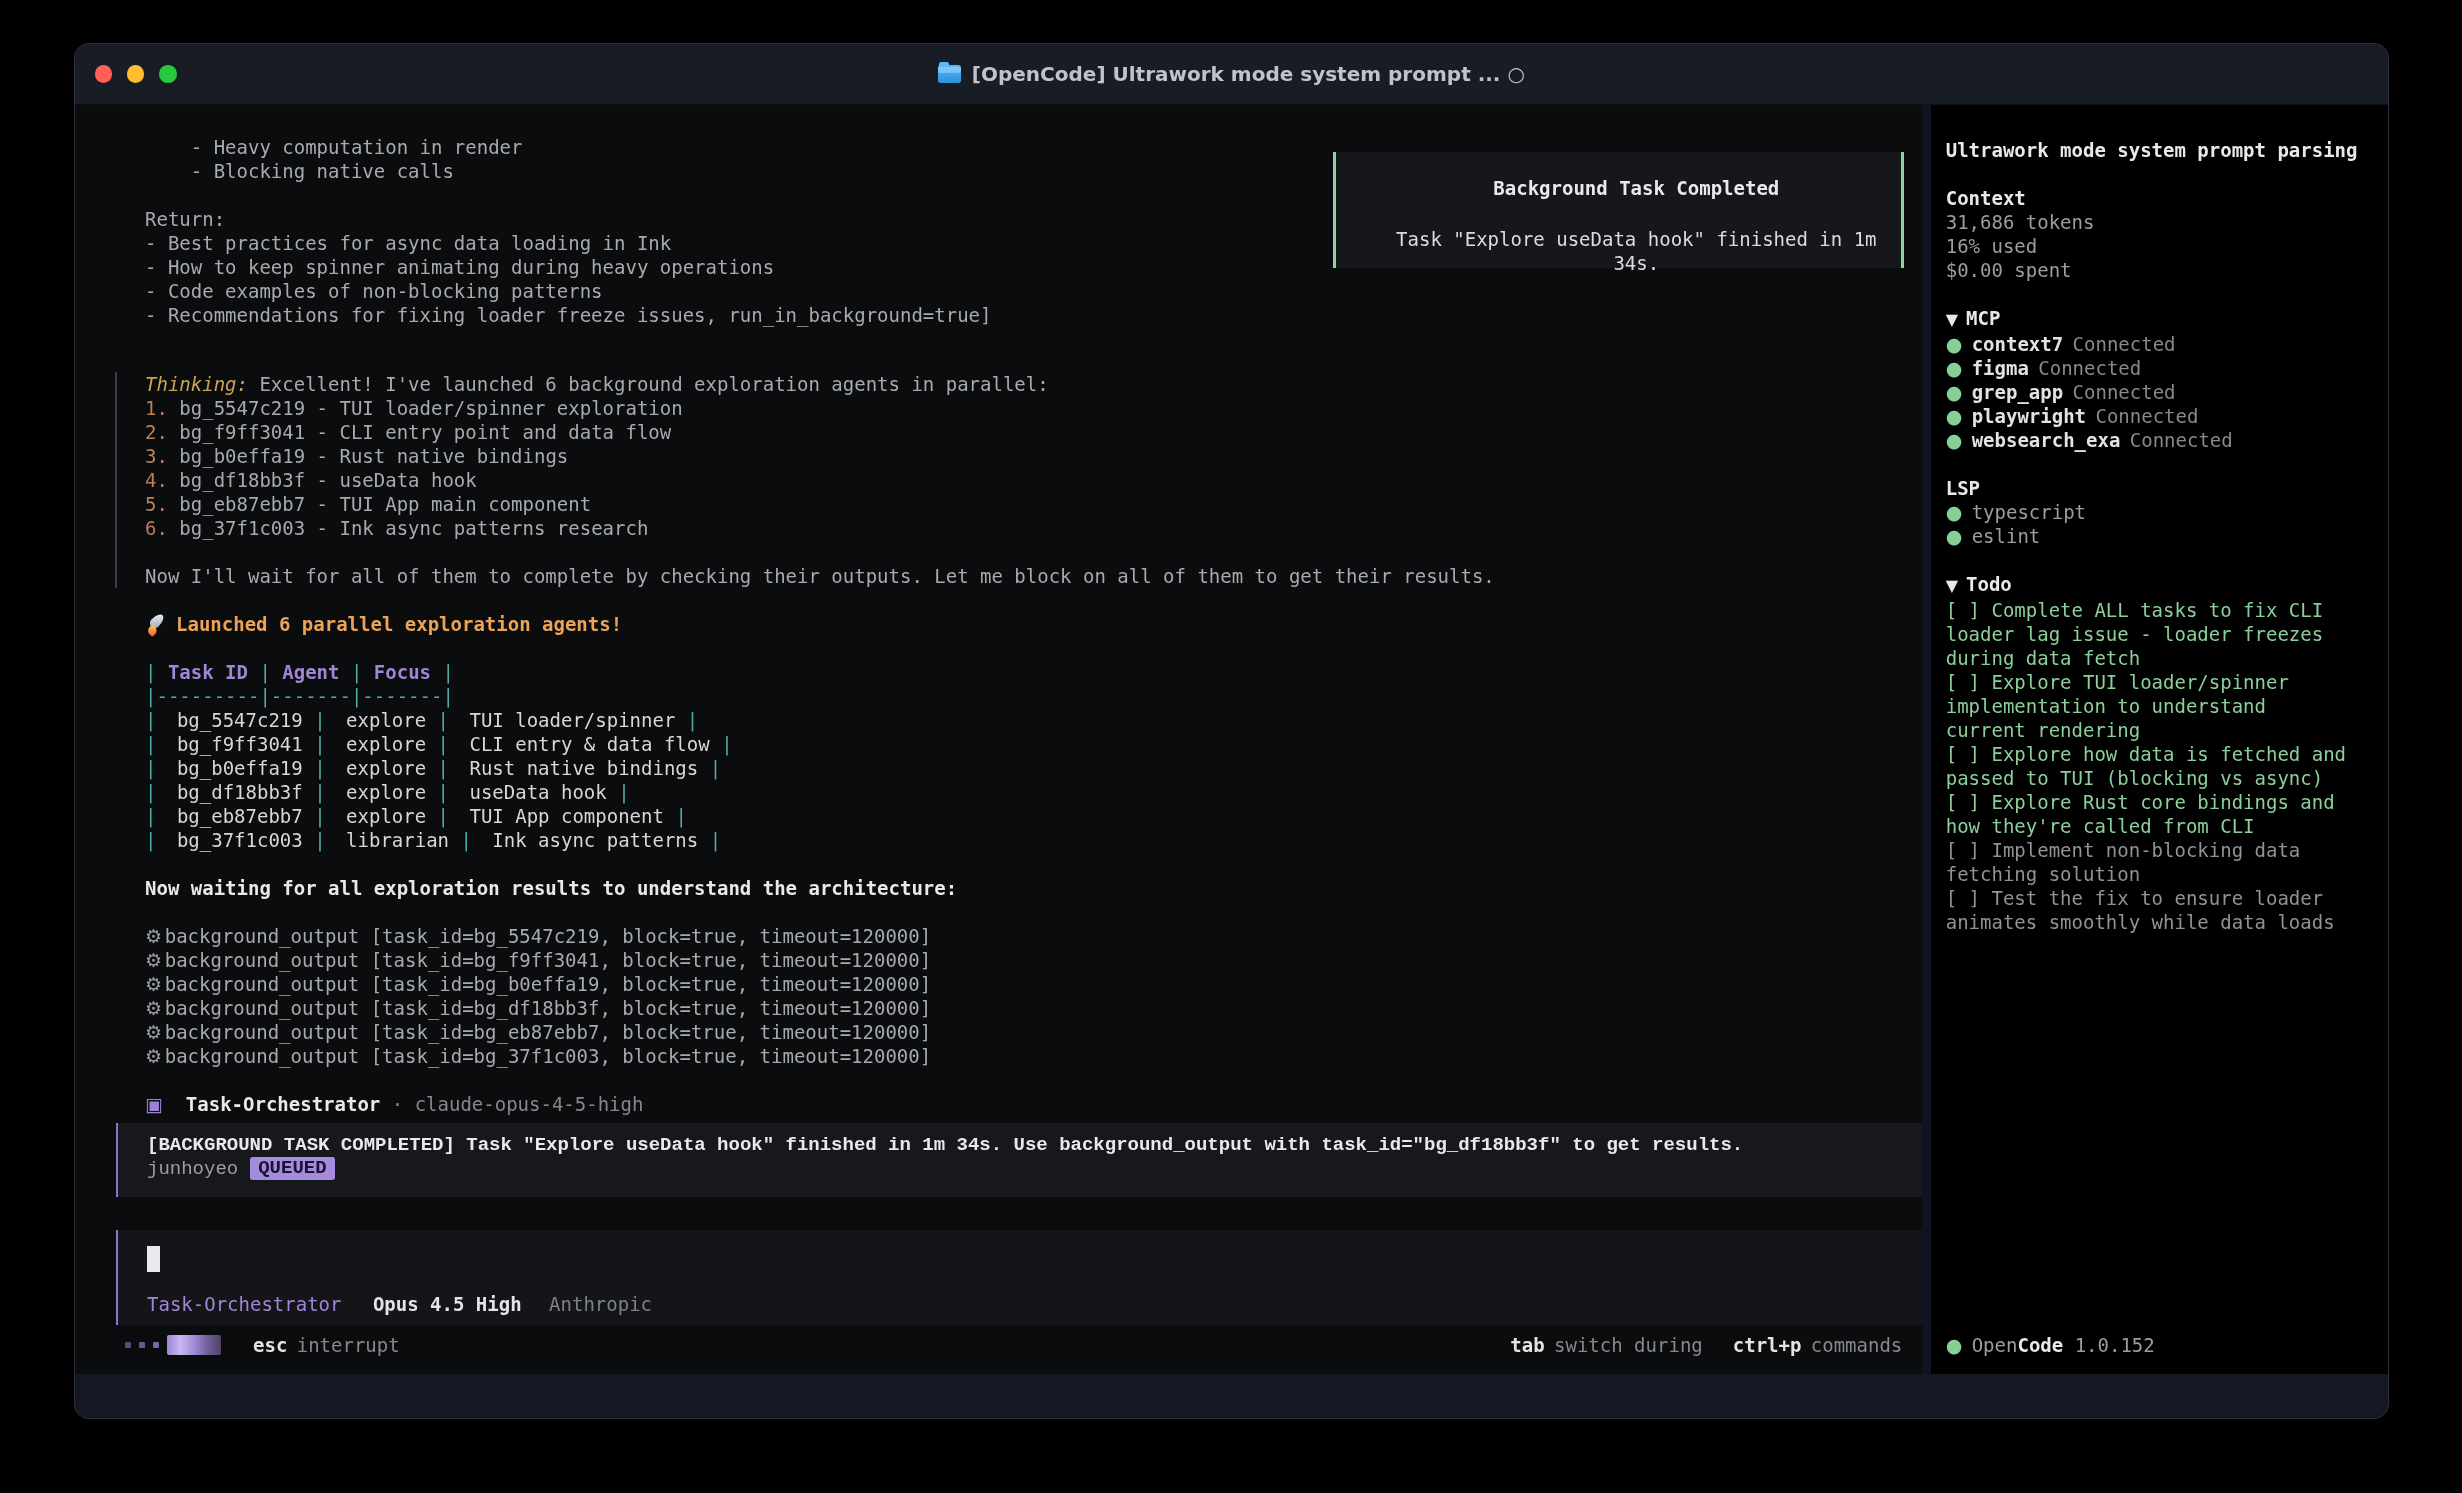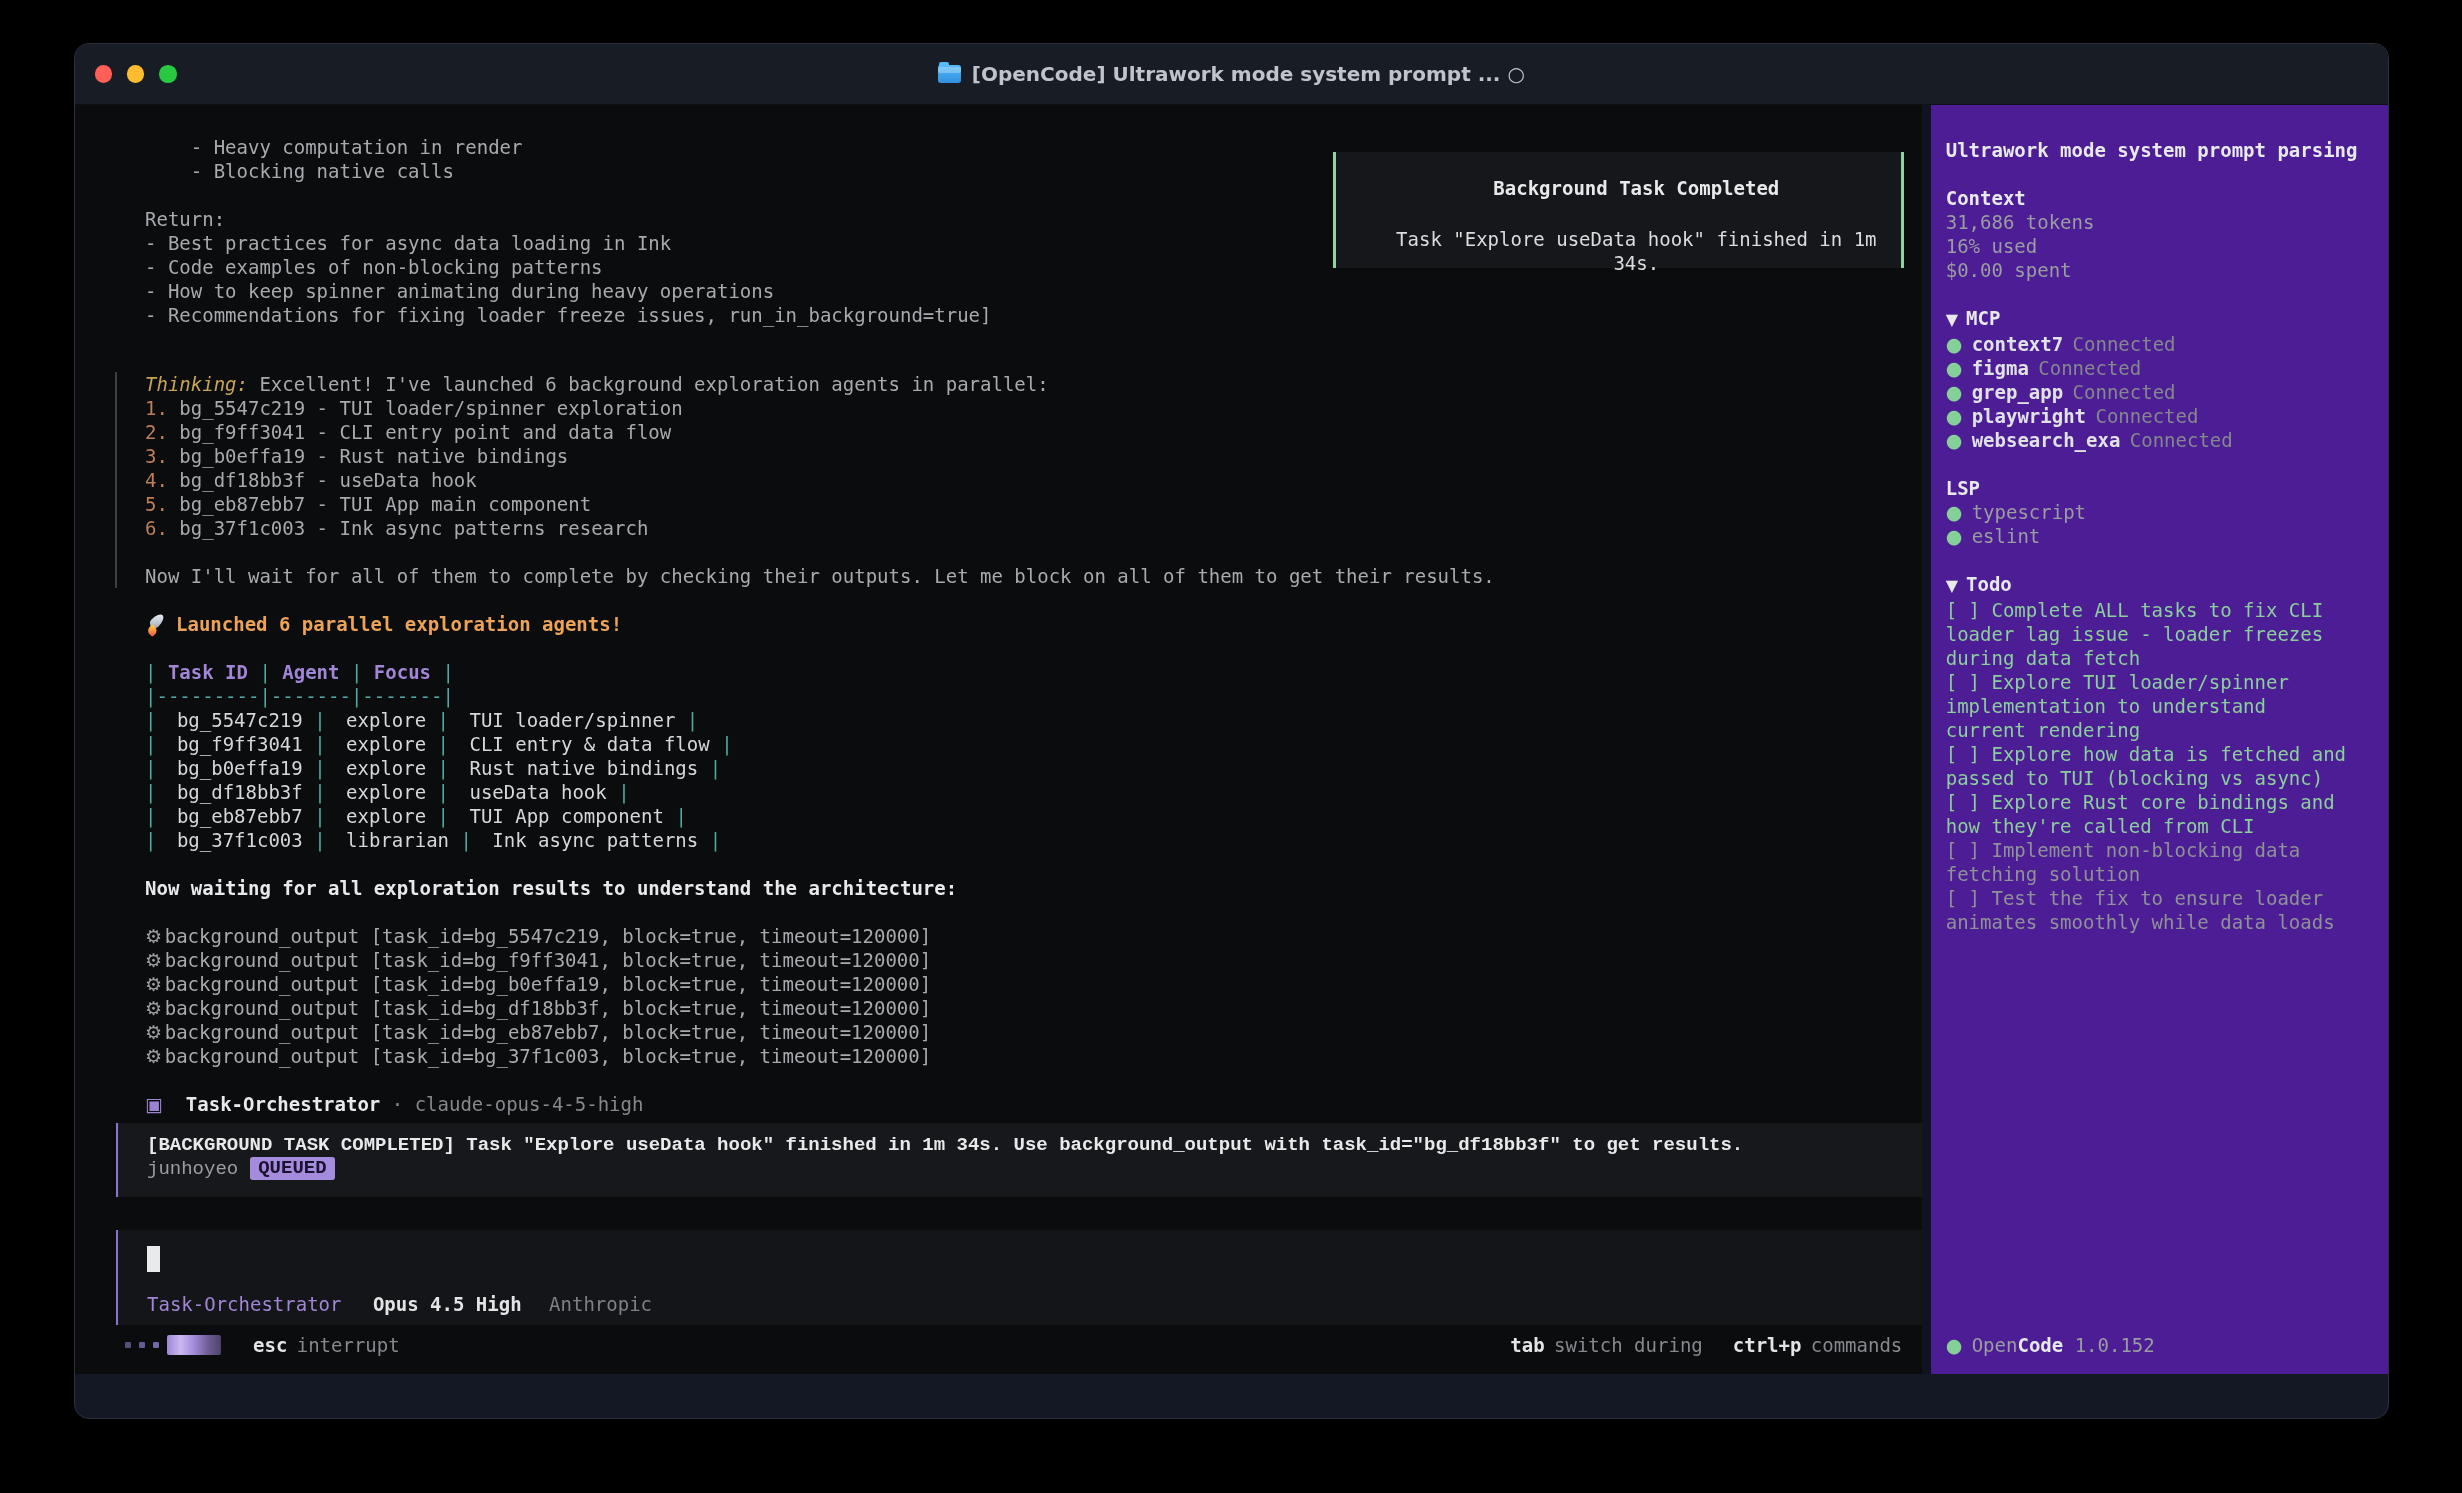--- a/index.html
+++ b/index.html
@@ -26,21 +26,21 @@
     display:flex;align-items:center;
   }
   .icon-folder{display:inline-block;width:23px;height:17.4px;background:linear-gradient(#55bbf6,#2f8fe0);
     border-radius:2.7px;position:relative;margin-right:10.7px;}
   .icon-folder::before{content:"";position:absolute;top:-3.3px;left:1.3px;width:9.4px;height:4.7px;background:#55bbf6;border-radius:2px 2px 0 0;}
   .icon-folder::after{content:"";position:absolute;top:1.3px;left:0;right:0;height:6px;background:rgba(255,255,255,.28);border-radius:2px;}
 
   .content-row{display:flex;height:1269px;}
   .main{width:1848px;background:#0b0c0d;position:relative;overflow:hidden;}
   .divider{width:8.7px;background:#101320;}
-  .sidebar{width:457px;background:#4c1d95;position:relative;box-sizing:border-box;
+  .sidebar{width:457px;background:#000000;position:relative;box-sizing:border-box;
     padding:33px 32px 0 14.7px;line-height:24px;color:#9a9da1;}
 
   
   .scrollback{padding:30px 0 0 70px;position:relative;}
   .tl{height:24px;line-height:24px;white-space:pre;}
   .thinking-block{border-left:2px solid #3c3f45;margin-left:-30px;padding-left:28px;margin-top:45px;}
   .s-g{color:#a7aaae;text-align:right;}
   .s-w{color:#d5d7d9;margin-left:9px;}
   .s-b{color:#e7e9eb;font-weight:bold;}
   .s-d{color:#85888d;}
@@ -145,22 +145,22 @@
   <div class="content-row">
     <div class="main">
 
       <div class="scrollback">
         <div>
             <div class="tl"><span class="s-g">    - Heavy computation in render</span></div>
             <div class="tl"><span class="s-g">    - Blocking native calls</span></div>
             <div class="tl"></div>
             <div class="tl"><span class="s-g">Return:</span></div>
             <div class="tl"><span class="s-g">- Best practices for async data loading in Ink</span></div>
+            <div class="tl"><span class="s-g">- How to keep spinner animating during heavy operations</span></div>
             <div class="tl"><span class="s-g">- Code examples of non-blocking patterns</span></div>
-            <div class="tl"><span class="s-g">- How to keep spinner animating during heavy operations</span></div>
             <div class="tl"><span class="s-g">- Recommendations for fixing loader freeze issues, run_in_background=true]</span></div>
           </div>
         <div class="thinking-block">
             <div class="tl"><span class="s-gold">Thinking:</span><span class="s-g"> Excellent! I've launched 6 background exploration agents in parallel:</span></div>
             <div class="tl"><span class="s-tan">1.</span><span class="s-g"> bg_5547c219 - TUI loader/spinner exploration</span></div>
             <div class="tl"><span class="s-tan">2.</span><span class="s-g"> bg_f9ff3041 - CLI entry point and data flow</span></div>
             <div class="tl"><span class="s-tan">3.</span><span class="s-g"> bg_b0effa19 - Rust native bindings</span></div>
             <div class="tl"><span class="s-tan">4.</span><span class="s-g"> bg_df18bb3f - useData hook</span></div>
             <div class="tl"><span class="s-tan">5.</span><span class="s-g"> bg_eb87ebb7 - TUI App main component</span></div>
             <div class="tl"><span class="s-tan">6.</span><span class="s-g"> bg_37f1c003 - Ink async patterns research</span></div>

